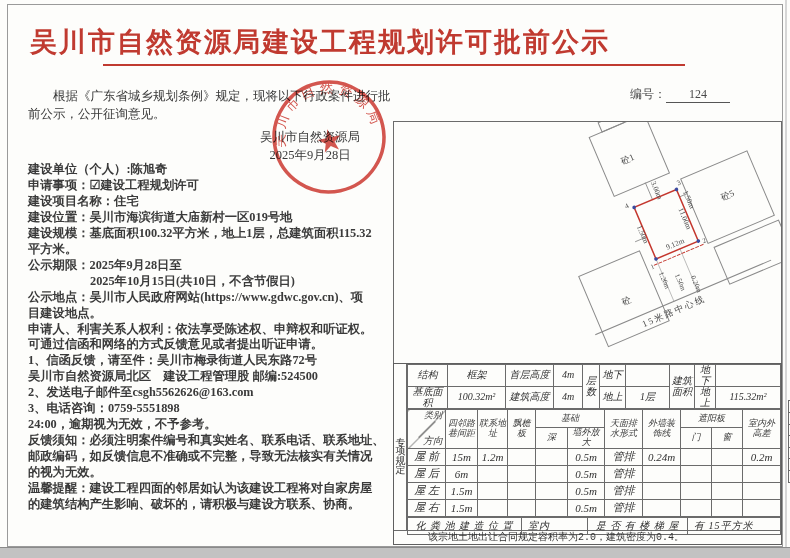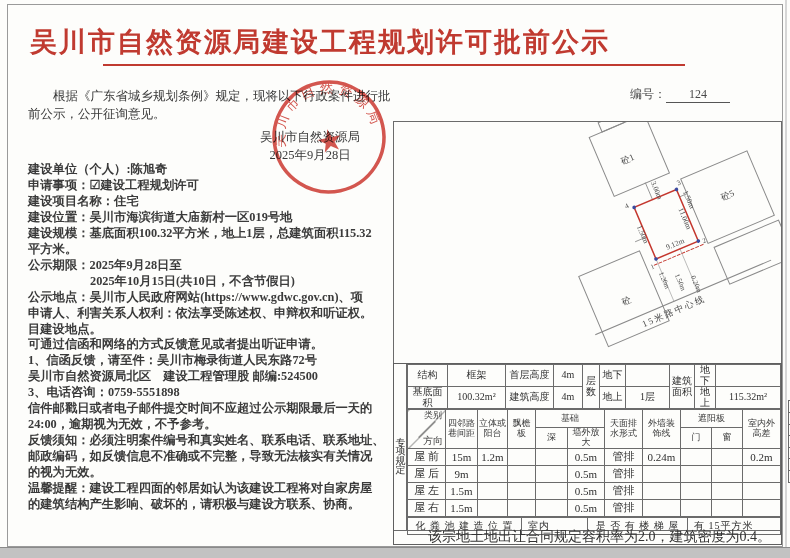--- a/index.html
+++ b/index.html
@@ -40,36 +40,36 @@
   table.coord th{font-size:8.5px;font-weight:normal;height:11px;color:#444;}
   table.coord tbody tr{height:5.8px;}
   table.coord tfoot td{height:11px;font-size:8.5px;}
   .coord-note{font-size:9px;margin-top:2px;padding-left:10px;color:#3a3a3a;}
 
   
   .bigtable{position:absolute;left:393px;top:363px;width:387px;height:180px;border:1px solid #5f5f5f;background:#fdfdfb;}
   .bt-main{display:flex;height:166px;}
   .bt-side{width:12px;border-right:1px solid #6b6b6b;display:flex;align-items:center;justify-content:center;}
   .bt-side span{writing-mode:vertical-rl;text-orientation:upright;font-size:10px;letter-spacing:9px;color:#333;}
-  .bt-right{flex:1;}
+  .bt-right{flex:1;font-style:italic;}
   .bigtable table{border-collapse:collapse;width:100%;table-layout:fixed;color:#2f2f2f;}
   .bigtable td{border:1px solid #6b6b6b;text-align:center;padding:0 1px;overflow:hidden;}
   table.tA{height:44px;font-size:10px;}
   table.tA td{line-height:1.05;}
   table.tB{font-size:9px;}
   table.tB .hd td{line-height:1.1;color:#3c3c3c;}
   table.tB .dr td{height:16px;font-size:11px;}
   table.tC{font-size:10px;}
   table.tC td{height:16px;letter-spacing:1px;}
   td.diag{position:relative;background:
       linear-gradient(to bottom right,transparent 0,transparent calc(50% - 0.5px),#6b6b6b calc(50% - 0.5px),#6b6b6b calc(50% + 0.5px),transparent calc(50% + 0.5px));}
   td.diag .tr{position:absolute;top:1px;right:3px;font-size:9px;}
   td.diag .bl{position:absolute;bottom:2px;left:15px;font-size:10px;}
-  .bt-note{height:12px;border-top:1px solid #6b6b6b;font-size:14px;color:#333;
-           padding-left:34px;display:flex;align-items:center;}
+  .bt-note{height:12px;border-top:1px solid #6b6b6b;font-size:10px;color:#333;
+           padding-left:34px;display:flex;align-items:center;font-family:Liberation Mono, monospace;}
 </style>
 </head>
 <body>
 
 <div class="page">
   <div class="frame"></div>
 
   <div class="title">吴川市自然资源局建设工程规划许可批前公示</div>
   <div class="title-rule"></div>
   <div class="doc-no">
@@ -98,27 +98,27 @@
   <div class="body-lines">
     <div>建设单位（个人）:陈旭奇</div>
     <div>申请事项：☑建设工程规划许可</div>
     <div>建设项目名称：住宅</div>
     <div>建设位置：吴川市海滨街道大庙新村一区019号地</div>
     <div>建设规模：基底面积100.32平方米，地上1层，总建筑面积115.32</div>
     <div>平方米。</div>
     <div>公示期限：2025年9月28日至</div>
     <div class="indent5">2025年10月15日(共10日，不含节假日)</div>
     <div>公示地点：吴川市人民政府网站(https://www.gdwc.gov.cn)、项</div>
+    <div>目建设地点。</div>
     <div>申请人、利害关系人权利：依法享受陈述权、申辩权和听证权。</div>
-    <div>目建设地点。</div>
     <div>可通过信函和网络的方式反馈意见或者提出听证申请。</div>
     <div>1、信函反馈，请至件：吴川市梅录街道人民东路72号</div>
     <div>吴川市自然资源局北区　建设工程管理股 邮编:524500</div>
+    <div>2、发送电子邮件至csgh5562626@163.com</div>
     <div>3、电话咨询：0759-5551898</div>
-    <div>信件邮戳日或者电子邮件提交时间不应超过公示期限最后一天的</div>
     <div>24:00，逾期视为无效，不予参考。</div>
     <div>反馈须知：必须注明案件编号和真实姓名、联系电话、联系地址、</div>
     <div>邮政编码，如反馈信息不准确或不完整，导致无法核实有关情况</div>
     <div>的视为无效。</div>
     <div>温馨提醒：建设工程四面的邻居如认为该建设工程将对自家房屋</div>
     <div>的建筑结构产生影响、破坏的，请积极与建设方联系、协商。</div>
   </div>
 
   <div class="mapbox">
     <svg width="387" height="242" viewBox="0 0 387 242">
@@ -277,21 +277,21 @@
               <col style="width:31px">
               <col>
           </colgroup>
           <tbody>
               <tr class="hd" style="height:18px;">
             <td rowspan="2" class="diag">
               <span class="tr">类别</span>
               <span class="bl">方向</span>
             </td>
             <td rowspan="2">四邻路巷间距</td>
-            <td rowspan="2">立体或阳台</td>
+            <td rowspan="2">联系地址</td>
             <td rowspan="2">飘檐板</td>
             <td colspan="2">基础</td>
             <td rowspan="2">天面排水形式</td>
             <td rowspan="2">外墙装饰线</td>
             <td colspan="2">遮阳板</td>
             <td rowspan="2">室内外高差</td>
           </tr>
           <tr class="hd" style="height:18px;">
             <td>深</td>
             <td>墙外放大</td>
@@ -306,21 +306,21 @@
                 <td></td>
             <td>0.5m</td>
                 <td>管排</td>
             <td>0.24m</td>
                 <td></td>
             <td></td>
                 <td>0.2m</td>
           </tr>
           <tr class="dr">
             <td>屋 后</td>
-            <td>9m</td>
+            <td>6m</td>
                 <td></td>
             <td></td>
                 <td></td>
             <td>0.5m</td>
                 <td>管排</td>
             <td></td>
                 <td></td>
             <td></td>
                 <td></td>
           </tr>

